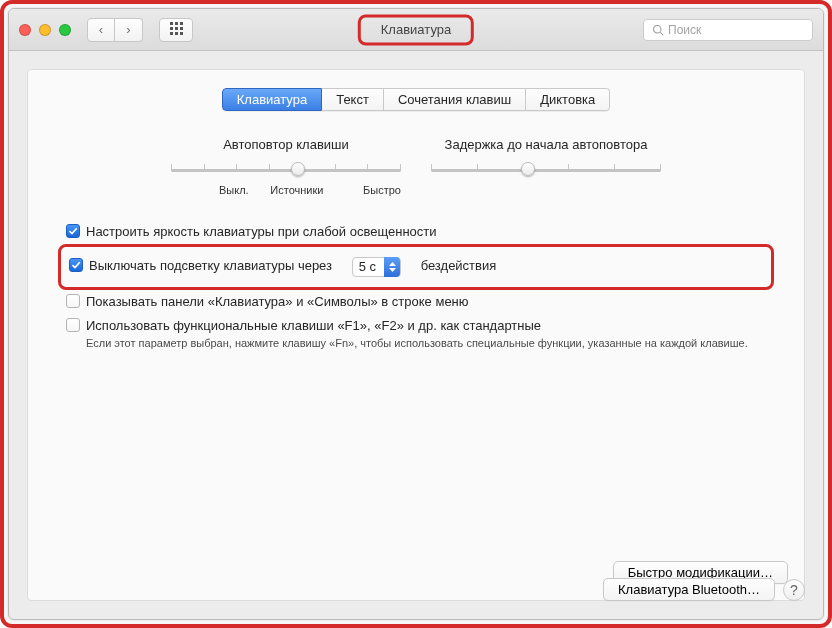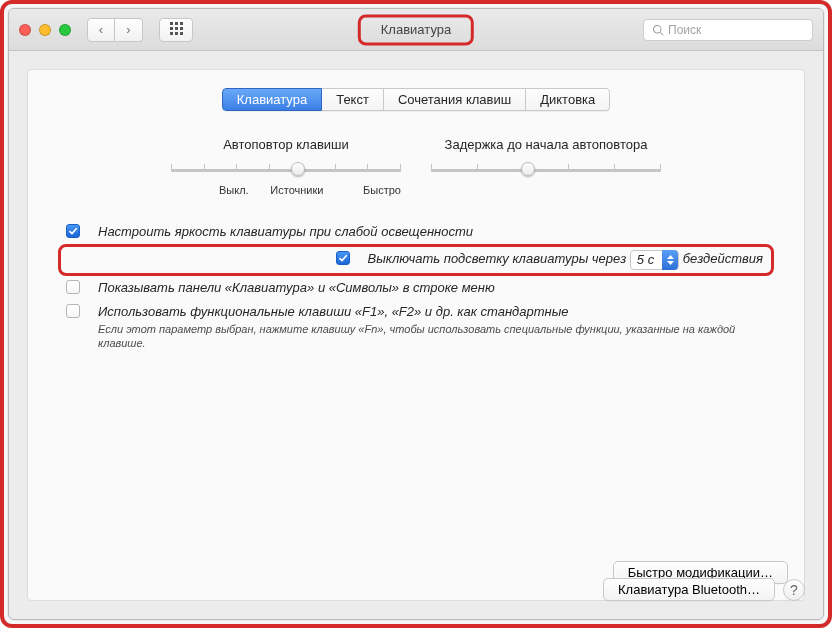--- a/index.html
+++ b/index.html
@@ -119,34 +119,34 @@
 .knob {
   position:absolute; top:4px; width:14px; height:14px; border-radius:50%;
   background:linear-gradient(#fff,#eaeaea);
   border:0.5px solid #bcbcbc;
   box-shadow:0 1px 2px rgba(0,0,0,0.3);
 }
 .slider-labels { display:flex; justify-content:space-between; font-size:11px; color:#333; margin-top:2px;padding-left:48px; }
 .slider-labels.three span:nth-child(2){margin-left:-18px;}
 
 .checks { margin: 6px 38px 0 38px; }
-.check-row { display:flex; align-items:flex-start; gap:18px; padding:3px 0; font-size:13px; line-height:18px;font-style:italic; }
+.check-row { display:flex; align-items:flex-start; gap:6px; padding:3px 0; font-size:13px; line-height:18px; }
 .cbox {
   width:14px; height:14px; border:1px solid #b4b4b4; border-radius:3px;
   background:linear-gradient(#fff,#f6f6f6); flex-shrink:0; margin-top:1px;
   display:flex;align-items:center;justify-content:center;
 }
 .cbox.checked { background:linear-gradient(#4896f7,#1a66d6); border-color:#1a5fc4; }
 .cbox.checked svg { width:10px; height:10px; }
-.hl-row { border:3px solid #d42a2a; border-radius:8px; padding:3px 8px; margin:0 -8px;justify-content:flex-end; }
+.hl-row { border:3px solid #d42a2a; border-radius:8px; padding:10px 8px; margin:0 -8px; }
 .inline-select {
   display:inline-flex; align-items:center;
   background:#fff; border:1px solid #c8c8c8; border-radius:4px;
   height:20px; padding:0 0 0 6px; font-size:13px;
-  margin: 0 0; vertical-align:middle;
+  margin: 0 16px; vertical-align:middle;
 }
 .sel-arrows {
   background:linear-gradient(#5b9ef7,#2c6fd8);
   width:16px; height:20px; margin-left:8px;
   border-radius:0 4px 4px 0;
   display:flex; flex-direction:column; align-items:center; justify-content:center;
 }
 .sel-arrows svg { width:7px; height:5px; }
 .hint { font-size:11px; color:#4b4b4b; margin-left:20px; margin-top:1px; line-height:14px; }
 

